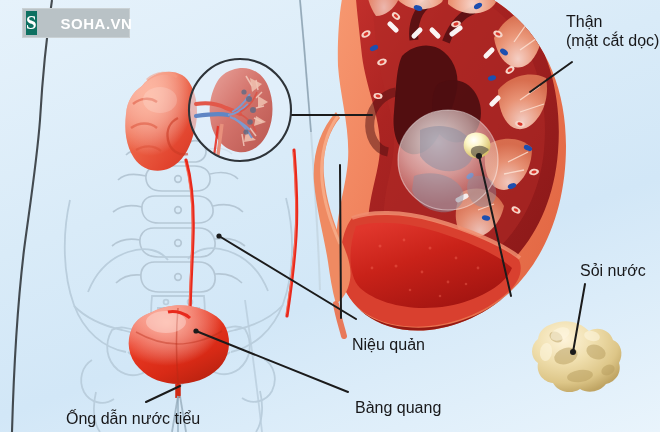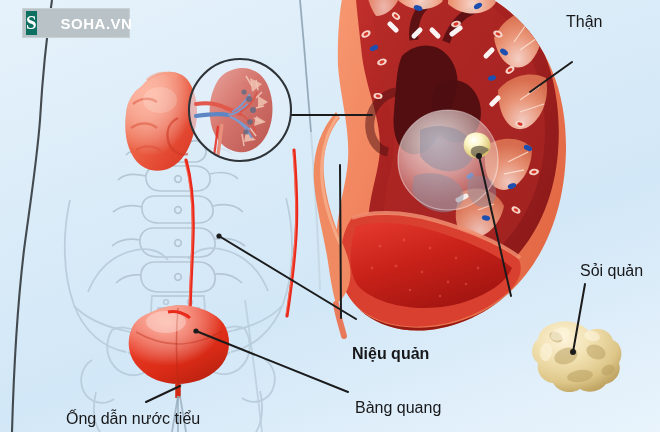--- a/index.html
+++ b/index.html
@@ -509,23 +509,24 @@
     </g>
   </svg>
 
   <div id="logo">
     <div class="sq">S</div>
     <div class="wm">SOHA.VN</div>
   </div>
 
   <div class="lbl c" style="left:566px;top:12px;">
     <div>Thận</div>
+    <div>(mặt cắt dọc)</div>
   </div>
 
-  <div class="lbl" style="left:580px;top:261px;">Sỏi quản</div>
-
-  <div class="lbl" style="left:352px;top:344px;font-weight:bold;">Niệu quản</div>
+  <div class="lbl" style="left:580px;top:261px;">Sỏi nước</div>
+
+  <div class="lbl" style="left:352px;top:335px;">Niệu quản</div>
 
   <div class="lbl" style="left:355px;top:398px;">Bàng quang</div>
 
   <div class="lbl" style="left:66px;top:409px;">Ống dẫn nước tiểu</div>
 
 </div>
 
 </body></html>

